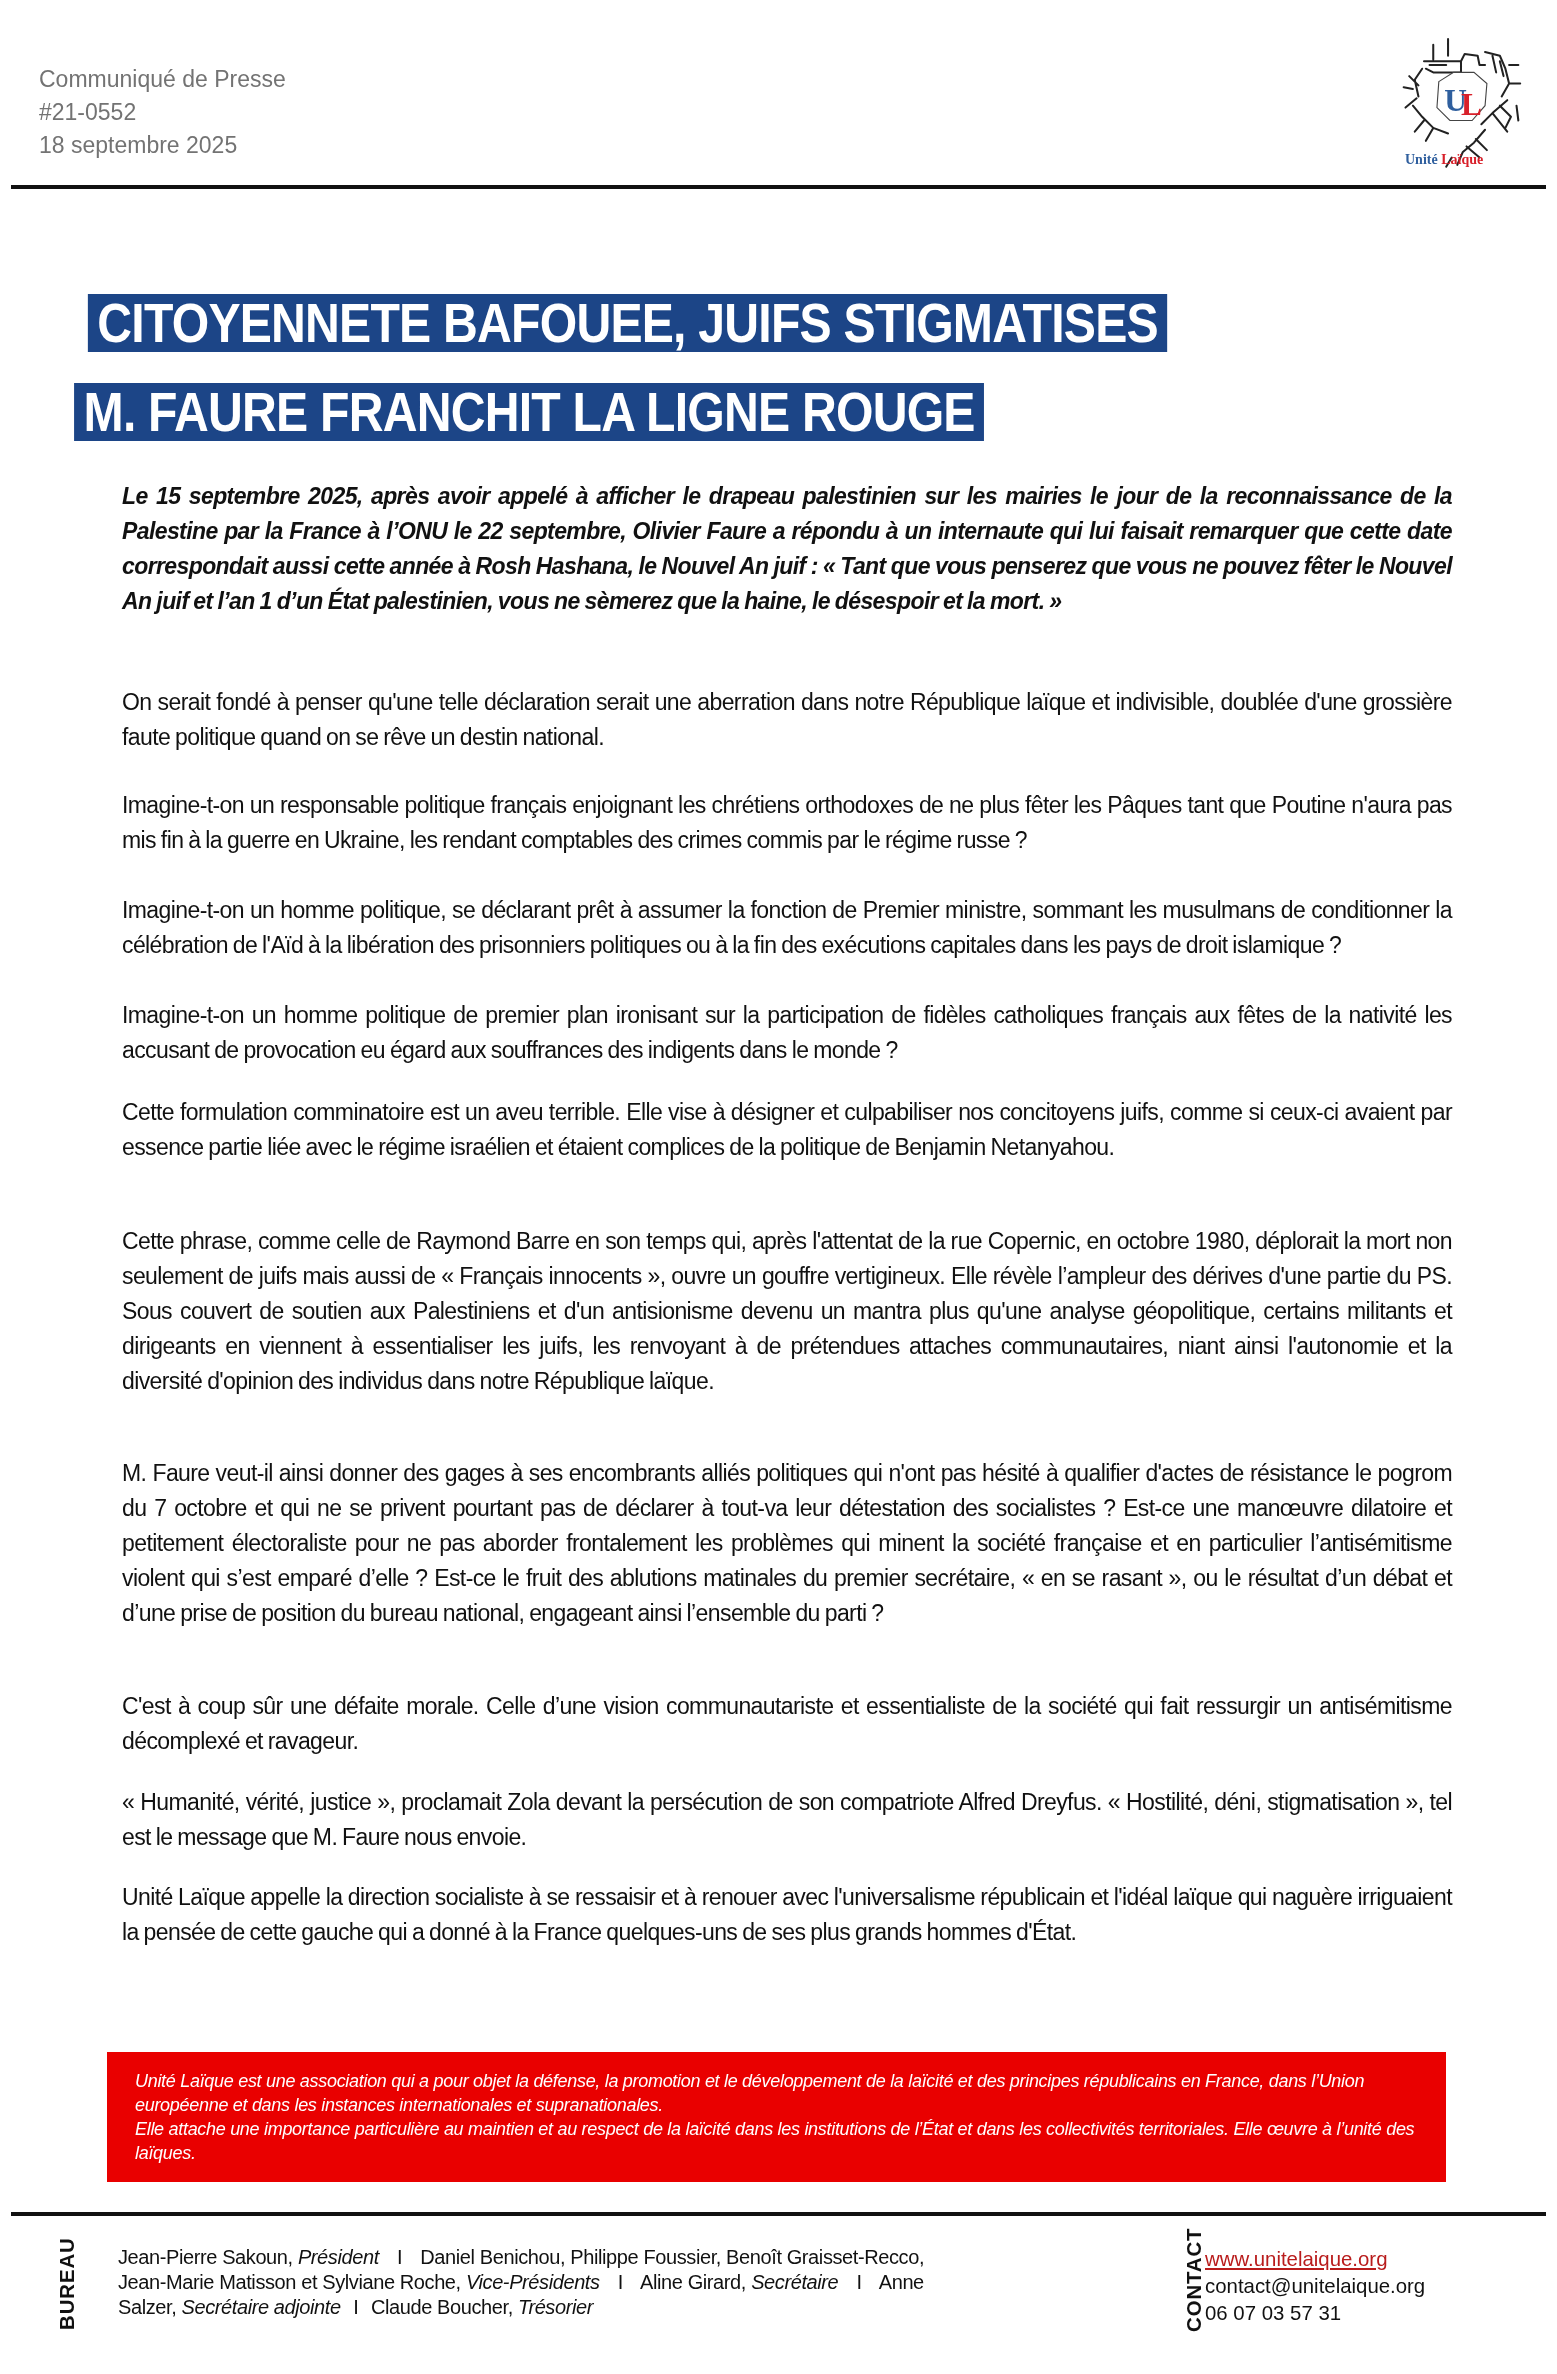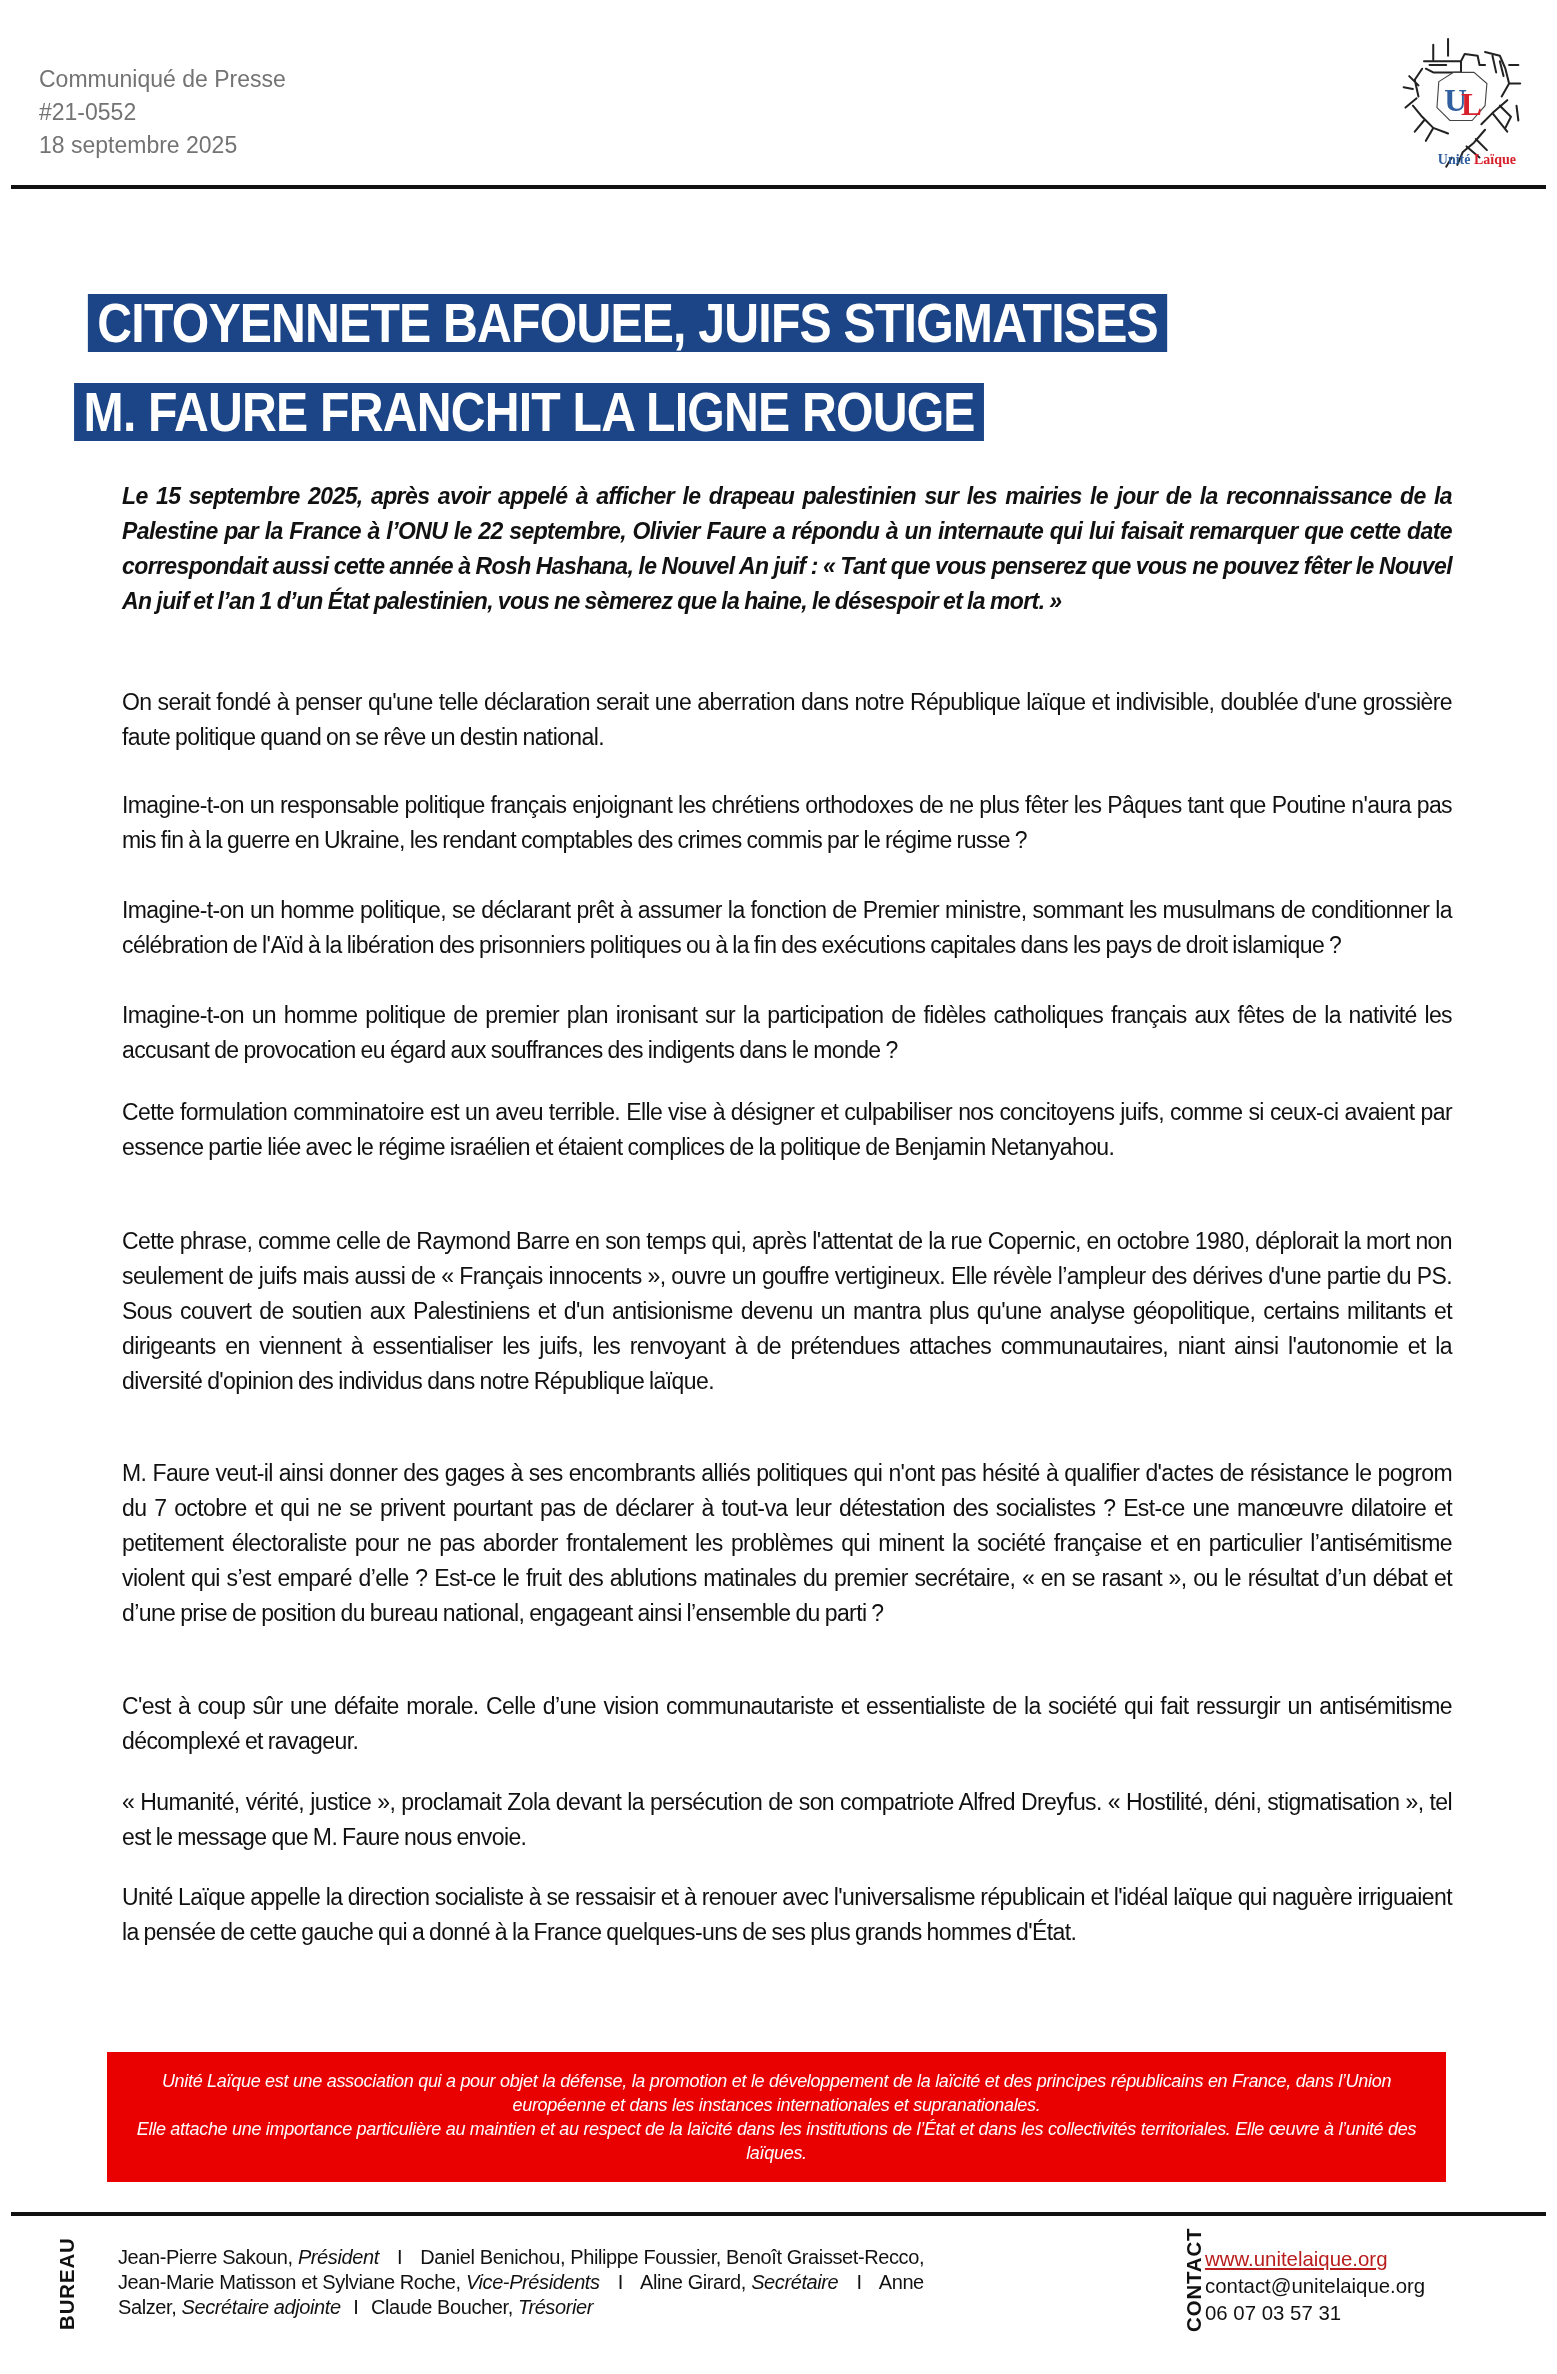--- a/index.html
+++ b/index.html
@@ -1,36 +1,36 @@
 <!DOCTYPE html>
 <html style="font-size:15px"><head>
 <meta charset="utf-8">
 <style>
   html, body { margin: 0; padding: 0; background: #ffffff; }
   body { width: 1557px; height: 2375px; position: relative; overflow: hidden; color: #111; }
   .hdr-meta { position: absolute; left: 39px; top: 63px; font-family: "Liberation Sans", sans-serif; font-size: 23px; line-height: 33px; color: #737373; }
   .hdr-meta div { white-space: nowrap; }
   .logo { position: absolute; left: 1396px; top: 28px; width: 130px; height: 148px; }
-  .logo-caption { position: absolute; left: 1405px; top: 152px; width: 111px; text-align: right; font-family: "Liberation Serif", serif; font-weight: bold; font-size: 14px; }
+  .logo-caption { position: absolute; left: 1405px; top: 152px; width: 111px; text-align: left; font-family: "Liberation Serif", serif; font-weight: bold; font-size: 14px; }
   .logo-caption .u { color: #2f5f9e; }
   .logo-caption .l { color: #d8202a; }
   .rule { position: absolute; left: 11px; right: 11px; height: 3.7px; background: #111; }
   .rule.top { top: 185px; }
   .rule.bottom { top: 2212px; }
 
   .title-wrap { position: absolute; left: 0; width: 1557px; font-family: "Liberation Sans", sans-serif; font-weight: bold; color: #fff; }
   .title-box { display: inline-block; background: #1c4587; padding: 0 11px; font-size: 56px; line-height: 58px; letter-spacing: -0.9px; transform: scaleX(0.86); transform-origin: center; white-space: nowrap; }
   .t1 { top: 294px; }
   .t2 { top: 383px; }
 
   .body { position: absolute; left: 122px; width: 1330px; font-family: "Liberation Sans", sans-serif; font-size: 23px; line-height: 35px; text-align: justify; color: #111; letter-spacing: -0.6px; word-spacing: -0.9px; }
   .body p { margin: 0; }
   .lead { top: 479px; font-weight: bold; font-style: italic; }
 
-  .red-box { position: absolute; left: 107px; top: 2052px; width: 1339px; height: 130px; background: #e90000; color: #fff; font-family: "Liberation Sans", sans-serif; font-style: italic; font-size: 18px; line-height: 24px; text-align: center; display: flex; flex-direction: column; justify-content: center; letter-spacing: -0.3px; }
+  .red-box { position: absolute; left: 107px; top: 2052px; width: 1339px; height: 130px; background: #e90000; color: #fff; font-family: "Liberation Sans", sans-serif; font-style: italic; font-size: 18px; line-height: 24px; display: flex; flex-direction: column; justify-content: center; letter-spacing: -0.3px; }
   .red-box p { margin: 0 28px; }
 
   .vert-label { position: absolute; font-family: "Liberation Sans", sans-serif; font-weight: bold; font-size: 20.4px; letter-spacing: 0.9px; transform: rotate(-90deg); transform-origin: left top; white-space: nowrap; color: #111; }
   .bureau-label { left: 56px; top: 2330px; }
   .contact-label { left: 1183px; top: 2332px; }
   .bureau { position: absolute; left: 118px; top: 2245px; width: 835px; font-family: "Liberation Sans", sans-serif; font-size: 20px; line-height: 25px; color: #111; letter-spacing: -0.4px; }
   .bureau i { font-style: italic; }
   .sep { padding: 0 13px; }
   .contact { position: absolute; left: 1205px; top: 2246px; font-family: "Liberation Sans", sans-serif; font-size: 20.4px; line-height: 27px; color: #111; }
   .contact a { color: #b91c1c; text-decoration: underline; }

